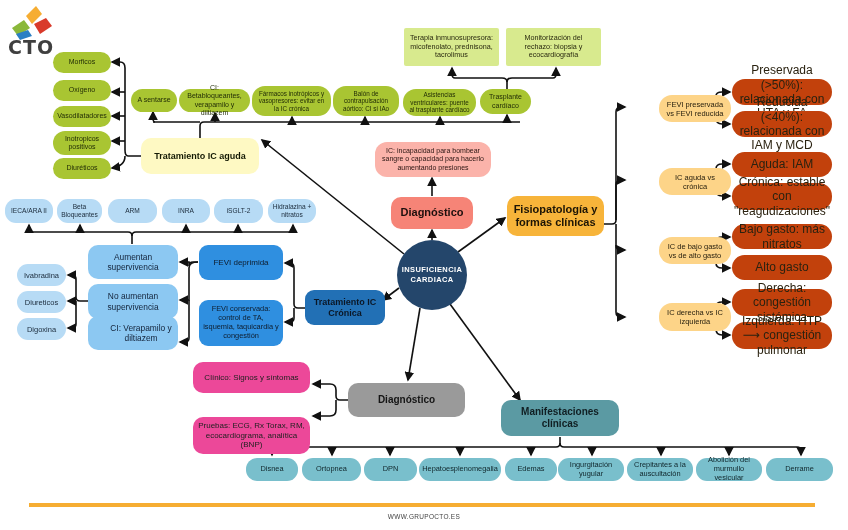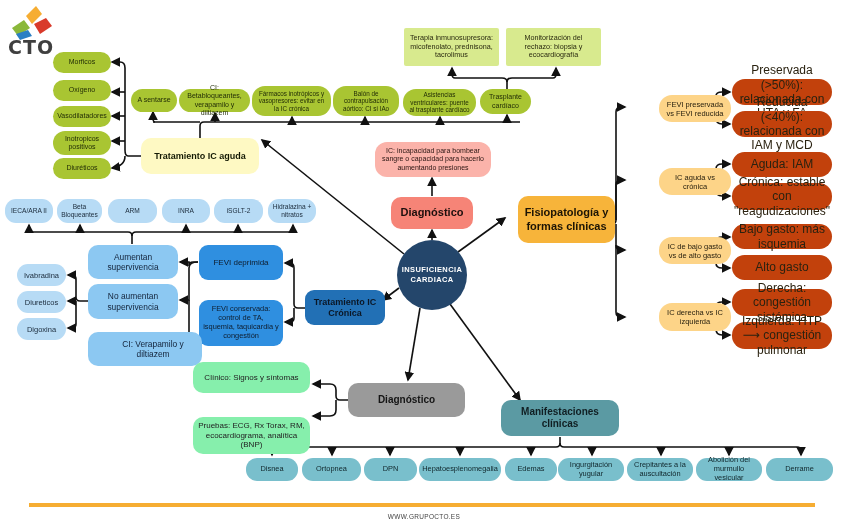--- a/index.html
+++ b/index.html
@@ -7,21 +7,21 @@
          font-family:"Liberation Sans", sans-serif; color:#222; }
   .node { position:absolute; display:flex; align-items:center; justify-content:center;
           text-align:center; box-sizing:border-box; line-height:1.2; padding:2px 4px; }
   .lime { background:#a9c532; border-radius:13px; font-size:7px; color:#1f2a05; }
   .lime-light { background:#d8ea8e; border-radius:2px; font-size:7.2px; color:#2a2a10; }
   .lime-dark { background:#fef9c3; border-radius:10px; font-size:9px; font-weight:bold; color:#141a04; }
   .blue-light { background:#b7dbf5; border-radius:11px; font-size:7.5px; color:#1a2a3a; }
   .blue-mid { background:#8cc8f2; border-radius:10px; font-size:8.4px; color:#13233a; }
   .blue { background:#2f8fe0; border-radius:9px; font-size:8px; color:#0e1c2c; }
   .blue-dark { background:#2270b5; border-radius:9px; font-size:9px; font-weight:bold; color:#0b1726; }
-  .gray-light { background:#86efac; border-radius:10px; font-size:8px; color:#222; }
+  .gray-light { background:#ec4899; border-radius:10px; font-size:8px; color:#222; }
   .gray-dark { background:#9a9a9a; border-radius:10px; font-size:10px; font-weight:bold; color:#151515; }
   .teal { background:#79bfcc; border-radius:11px; font-size:7.4px; color:#10262b; }
   .teal-dark { background:#5b9aa3; border-radius:10px; font-size:10px; font-weight:bold; color:#101e22; }
   .peach { background:#c2410c; border-radius:13px; font-size:12px; color:#2a2210; }
   .peach-mid { background:#fdd488; border-radius:13px; font-size:7.5px; color:#2a2210;margin-left:32px; }
   .orange { background:#f7b43a; border-radius:10px; font-size:11px; font-weight:bold; color:#1c1405; }
   .pink-light { background:#fbb3aa; border-radius:12px; font-size:7px; color:#2a1512; }
   .pink { background:#f68477; border-radius:10px; font-size:11px; font-weight:bold; color:#1d0f0d; }
   .circle { position:absolute; left:397px; top:240px; width:70px; height:70px; border-radius:50%;
             background:#24466b; color:#fff; display:flex; align-items:center; justify-content:center;
@@ -141,42 +141,42 @@
 <div class="node lime" style="left:131px;top:89px;width:46px;height:23px;">A sentarse</div>
 <div class="node lime" style="left:179px;top:89px;width:71px;height:23px;">CI: Betabloqueantes, verapamilo y diltiazem</div>
 <div class="node lime" style="left:252px;top:86px;width:79px;height:30px;font-size:6.3px;">Fármacos inotrópicos y vasopresores: evitar en la IC crónica</div>
 <div class="node lime" style="left:333px;top:86px;width:66px;height:30px;font-size:6.3px;">Balón de contrapulsación aórtico: CI si IAo</div>
 <div class="node lime" style="left:403px;top:89px;width:73px;height:27px;font-size:6.3px;">Asistencias ventriculares: puente al trasplante cardíaco</div>
 <div class="node lime" style="left:480px;top:89px;width:51px;height:25px;">Trasplante cardíaco</div>
 
 <div class="node lime-light" style="left:404px;top:28px;width:95px;height:38px;">Terapia inmunosupresora: micofenolato, prednisona, tacrolimus</div>
 <div class="node lime-light" style="left:506px;top:28px;width:95px;height:38px;">Monitorización del rechazo: biopsia y ecocardiografía</div>
 
-<div class="node orange" style="left:518px;top:196px;width:97px;height:47px;">Fisiopatología y formas clínicas</div>
+<div class="node orange" style="left:507px;top:196px;width:97px;height:40px;">Fisiopatología y formas clínicas</div>
 <div class="node peach-mid" style="left:627px;top:95px;width:72px;height:27px;">FEVI preservada vs FEVI reducida</div>
 <div class="node peach-mid" style="left:627px;top:168px;width:72px;height:27px;">IC aguda vs crónica</div>
 <div class="node peach-mid" style="left:627px;top:237px;width:72px;height:27px;">IC de bajo gasto vs de alto gasto</div>
 <div class="node peach-mid" style="left:627px;top:303px;width:72px;height:28px;">IC derecha vs IC izquierda</div>
 
 <div class="node peach" style="left:732px;top:79px;width:100px;height:26px;">Preservada (&gt;50%): relacionada con HTA y FA</div>
 <div class="node peach" style="left:732px;top:111px;width:100px;height:26px;">Reducida (&lt;40%): relacionada con IAM y MCD</div>
 <div class="node peach" style="left:732px;top:152px;width:100px;height:25px;">Aguda: IAM</div>
 <div class="node peach" style="left:732px;top:183px;width:100px;height:27px;">Crónica: estable con "reagudizaciones"</div>
-<div class="node peach" style="left:732px;top:224px;width:100px;height:25px;">Bajo gasto: más isquemia</div>
+<div class="node peach" style="left:732px;top:224px;width:100px;height:25px;">Bajo gasto: más nitratos</div>
 <div class="node peach" style="left:732px;top:255px;width:100px;height:25px;">Alto gasto</div>
 <div class="node peach" style="left:732px;top:289px;width:100px;height:27px;">Derecha: congestión sistémica</div>
 <div class="node peach" style="left:732px;top:322px;width:100px;height:27px;">Izquierda: HTP ⟶ congestión pulmonar</div>
 
 <div class="node blue-dark" style="left:305px;top:290px;width:80px;height:35px;">Tratamiento IC Crónica</div>
 <div class="node blue" style="left:199px;top:245px;width:84px;height:35px;">FEVI deprimida</div>
 <div class="node blue" style="left:199px;top:300px;width:84px;height:46px;font-size:7.4px;">FEVI conservada: control de TA, isquemia, taquicardia y congestión</div>
 
 <div class="node blue-mid" style="left:88px;top:245px;width:90px;height:34px;">Aumentan supervivencia</div>
 <div class="node blue-mid" style="left:88px;top:284px;width:90px;height:35px;">No aumentan supervivencia</div>
-<div class="node blue-mid" style="left:88px;top:332px;width:114px;height:34px;padding-left:20px;">CI: Verapamilo y diltiazem</div>
+<div class="node blue-mid" style="left:88px;top:316px;width:90px;height:34px;padding-left:20px;">CI: Verapamilo y diltiazem</div>
 
 <div class="node blue-light" style="left:5px;top:199px;width:48px;height:24px;font-size:6.6px;">IECA/ARA II</div>
 <div class="node blue-light" style="left:57px;top:199px;width:45px;height:24px;font-size:6.6px;">Beta Bloqueantes</div>
 <div class="node blue-light" style="left:108px;top:199px;width:49px;height:24px;font-size:6.6px;">ARM</div>
 <div class="node blue-light" style="left:162px;top:199px;width:48px;height:24px;font-size:6.6px;">INRA</div>
 <div class="node blue-light" style="left:214px;top:199px;width:49px;height:24px;font-size:6.6px;">iSGLT-2</div>
 <div class="node blue-light" style="left:268px;top:199px;width:48px;height:24px;font-size:6.6px;">Hidralazina + nitratos</div>
 
 <div class="node blue-light" style="left:17px;top:264px;width:49px;height:22px;">Ivabradina</div>
 <div class="node blue-light" style="left:17px;top:291px;width:49px;height:22px;">Diureticos</div>

